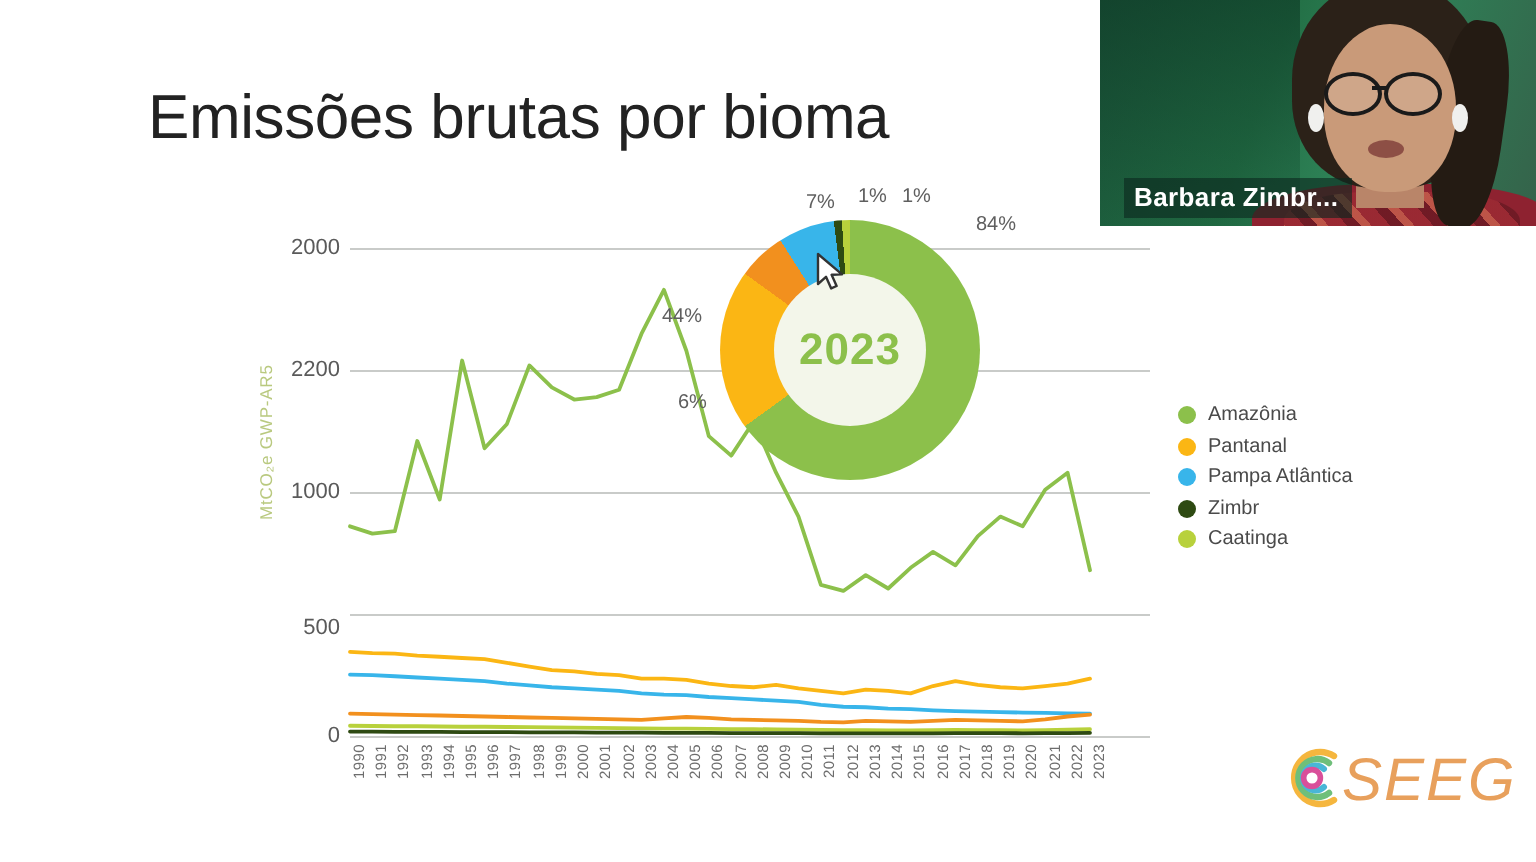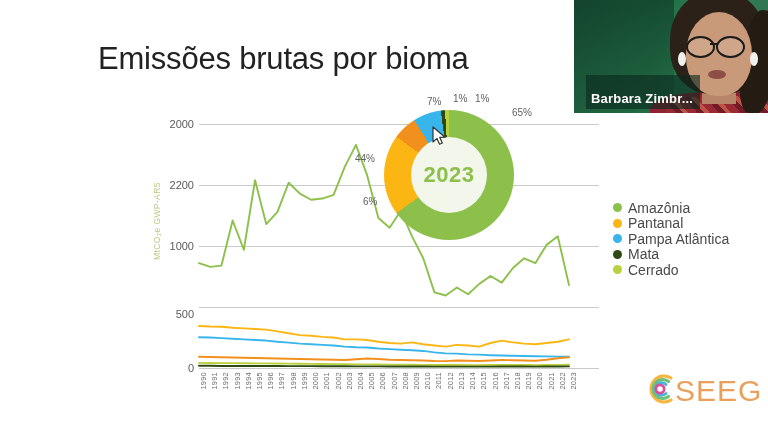--- a/index.html
+++ b/index.html
@@ -1,21 +1,21 @@
 <!DOCTYPE html>
 <html><head>
 <meta charset="utf-8">
 <style>
   html,body{margin:0;padding:0;}
   body{
     width:768px;height:431px;background:#ffffff;
     font-family:"Liberation Sans", sans-serif;
     overflow:hidden;position:relative;
   }
-  #slide{position:absolute;inset:0;background:#ffffff;margin-left:24px;}
+  #slide{position:absolute;inset:0;background:#ffffff;}
 
   
   #page-title{
     position:absolute;left:74px;top:40px;
     font-size:31px;line-height:38px;color:#222222;
     font-weight:400;letter-spacing:-0.2px;white-space:nowrap;
   }
 
   
   #chart-area{position:absolute;left:140px;top:112px;width:420px;height:262px;}
@@ -53,24 +53,24 @@
   #donut-year{font-size:22px;font-weight:700;color:#8CC04B;letter-spacing:.5px;}
   .donut-label{position:absolute;font-size:10px;color:#5f5f5f;white-space:nowrap;}
 
   
   #cursor{position:absolute;left:408px;top:126px;width:16px;height:20px;}
 
   
   #legend{position:absolute;left:589px;top:200px;width:110px;}
   .legend-row{display:flex;align-items:center;height:15.5px;}
   .legend-dot{width:9px;height:9px;border-radius:50%;flex:0 0 auto;margin-right:6px;}
-  .legend-label{font-size:14px;color:#4a4a4a;white-space:nowrap;}
-
-  
-  #seeg-logo{position:absolute;left:620px;top:372px;width:100px;height:46px;}
+  .legend-label{font-size:10px;color:#4a4a4a;white-space:nowrap;}
+
+  
+  #seeg-logo{position:absolute;left:640px;top:372px;width:100px;height:46px;font-style:italic;}
   #seeg-text{
     position:absolute;left:31px;top:2px;
     font-size:30px;color:#E8A05C;font-weight:400;letter-spacing:1px;
     font-family:"Liberation Sans", sans-serif;
   }
 
   
   #webcam{
     position:absolute;left:550px;top:0;width:218px;height:113px;
     overflow:hidden;background:#1d5c3f;
@@ -99,21 +99,21 @@
   .cam-body{position:absolute;left:76px;top:92px;width:150px;height:44px;
     border-radius:40% 40% 0 0;background:#8e2230;}
   .cam-body2{position:absolute;left:92px;top:96px;width:118px;height:40px;
     background:repeating-linear-gradient(48deg,#9b2a33 0 7px,#6d1a24 7px 12px,#c25a4a 12px 16px);
     border-radius:36% 36% 0 0;opacity:.9;}
   .cam-neck{position:absolute;left:128px;top:84px;width:34px;height:20px;background:#b98569;}
   #cam-name{
     position:absolute;left:12px;bottom:4px;
     background:rgba(12,40,30,.62);
     color:#ffffff;font-size:13px;font-weight:700;
-    padding:16px 7px 3px 5px;white-space:nowrap;letter-spacing:.2px;
+    padding:2px 7px 3px 5px;white-space:nowrap;letter-spacing:.2px;
   }
 </style>
 </head>
 <body>
 
 <div id="slide">
 
   <div id="page-title">Emissões brutas por bioma</div>
 
   <div id="chart-area">
@@ -179,21 +179,21 @@
       <div class="xtick" style="left: 347.576px;">2021</div>
       <div class="xtick" style="left: 358.788px;">2022</div>
       <div class="xtick" style="left: 370px;">2023</div>
     </div>
 
   <div id="donut-wrap">
     <div id="donut" style="background: conic-gradient(rgb(140, 192, 75) 0deg, rgb(140, 192, 75) 234deg, rgb(251, 182, 20) 234deg, rgb(251, 182, 20) 306deg, rgb(242, 144, 30) 306deg, rgb(242, 144, 30) 327.6deg, rgb(56, 181, 234) 327.6deg, rgb(56, 181, 234) 352.8deg, rgb(46, 74, 18) 352.8deg, rgb(46, 74, 18) 356.4deg, rgb(184, 209, 60) 356.4deg, rgb(184, 209, 60) 360deg);"></div>
     <div id="donut-hole">
       <span id="donut-year">2023</span>
     </div>
-    <div class="donut-label" style="left:128px;top:-3px;">65%</div>
+    <div class="donut-label" style="left:128px;top:-3px;">84%</div>
     <div class="donut-label" style="left:-29px;top:43px;">44%</div>
     <div class="donut-label" style="left:-21px;top:86px;">6%</div>
     <div class="donut-label" style="left:43px;top:-14px;">7%</div>
     <div class="donut-label" style="left:69px;top:-17px;">1%</div>
     <div class="donut-label" style="left:91px;top:-17px;">1%</div>
   </div>
 
   <svg id="cursor" viewBox="0 0 16 20">
     <path d="M1 1 L1 16 L5 12.4 L7.6 18.2 L10.3 17 L7.8 11.4 L13 11.2 Z" fill="#ffffff" stroke="#333333" stroke-width="1.2" stroke-linejoin="round"></path>
   </svg>
@@ -206,25 +206,25 @@
       <div class="legend-row">
         <span class="legend-dot" style="background: rgb(251, 182, 20);"></span>
         <span class="legend-label">Pantanal</span>
       </div>
       <div class="legend-row">
         <span class="legend-dot" style="background: rgb(56, 181, 234);"></span>
         <span class="legend-label">Pampa Atlântica</span>
       </div>
       <div class="legend-row">
         <span class="legend-dot" style="background: rgb(46, 74, 18);"></span>
-        <span class="legend-label">Mata</span>
+        <span class="legend-label">Zimbr</span>
       </div>
       <div class="legend-row">
         <span class="legend-dot" style="background: rgb(184, 209, 60);"></span>
-        <span class="legend-label">Cerrado</span>
+        <span class="legend-label">Caatinga</span>
       </div>
     </div>
 
   <div id="seeg-logo">
     <svg width="30" height="34" viewBox="0 0 30 34">
       <path d="M27 6 A13 13 0 1 0 27 28" fill="none" stroke="#F5B63E" stroke-width="3.2" stroke-linecap="round"></path>
       <path d="M24.5 9.5 A9.5 9.5 0 1 0 24.5 24.5" fill="none" stroke="#6FBF7A" stroke-width="3.2" stroke-linecap="round"></path>
       <path d="M22 12.5 A6.2 6.2 0 1 0 22 21.5" fill="none" stroke="#49B6D6" stroke-width="3" stroke-linecap="round"></path>
       <circle cx="16" cy="17" r="4.2" fill="none" stroke="#D94F9A" stroke-width="2.8"></circle>
     </svg>

